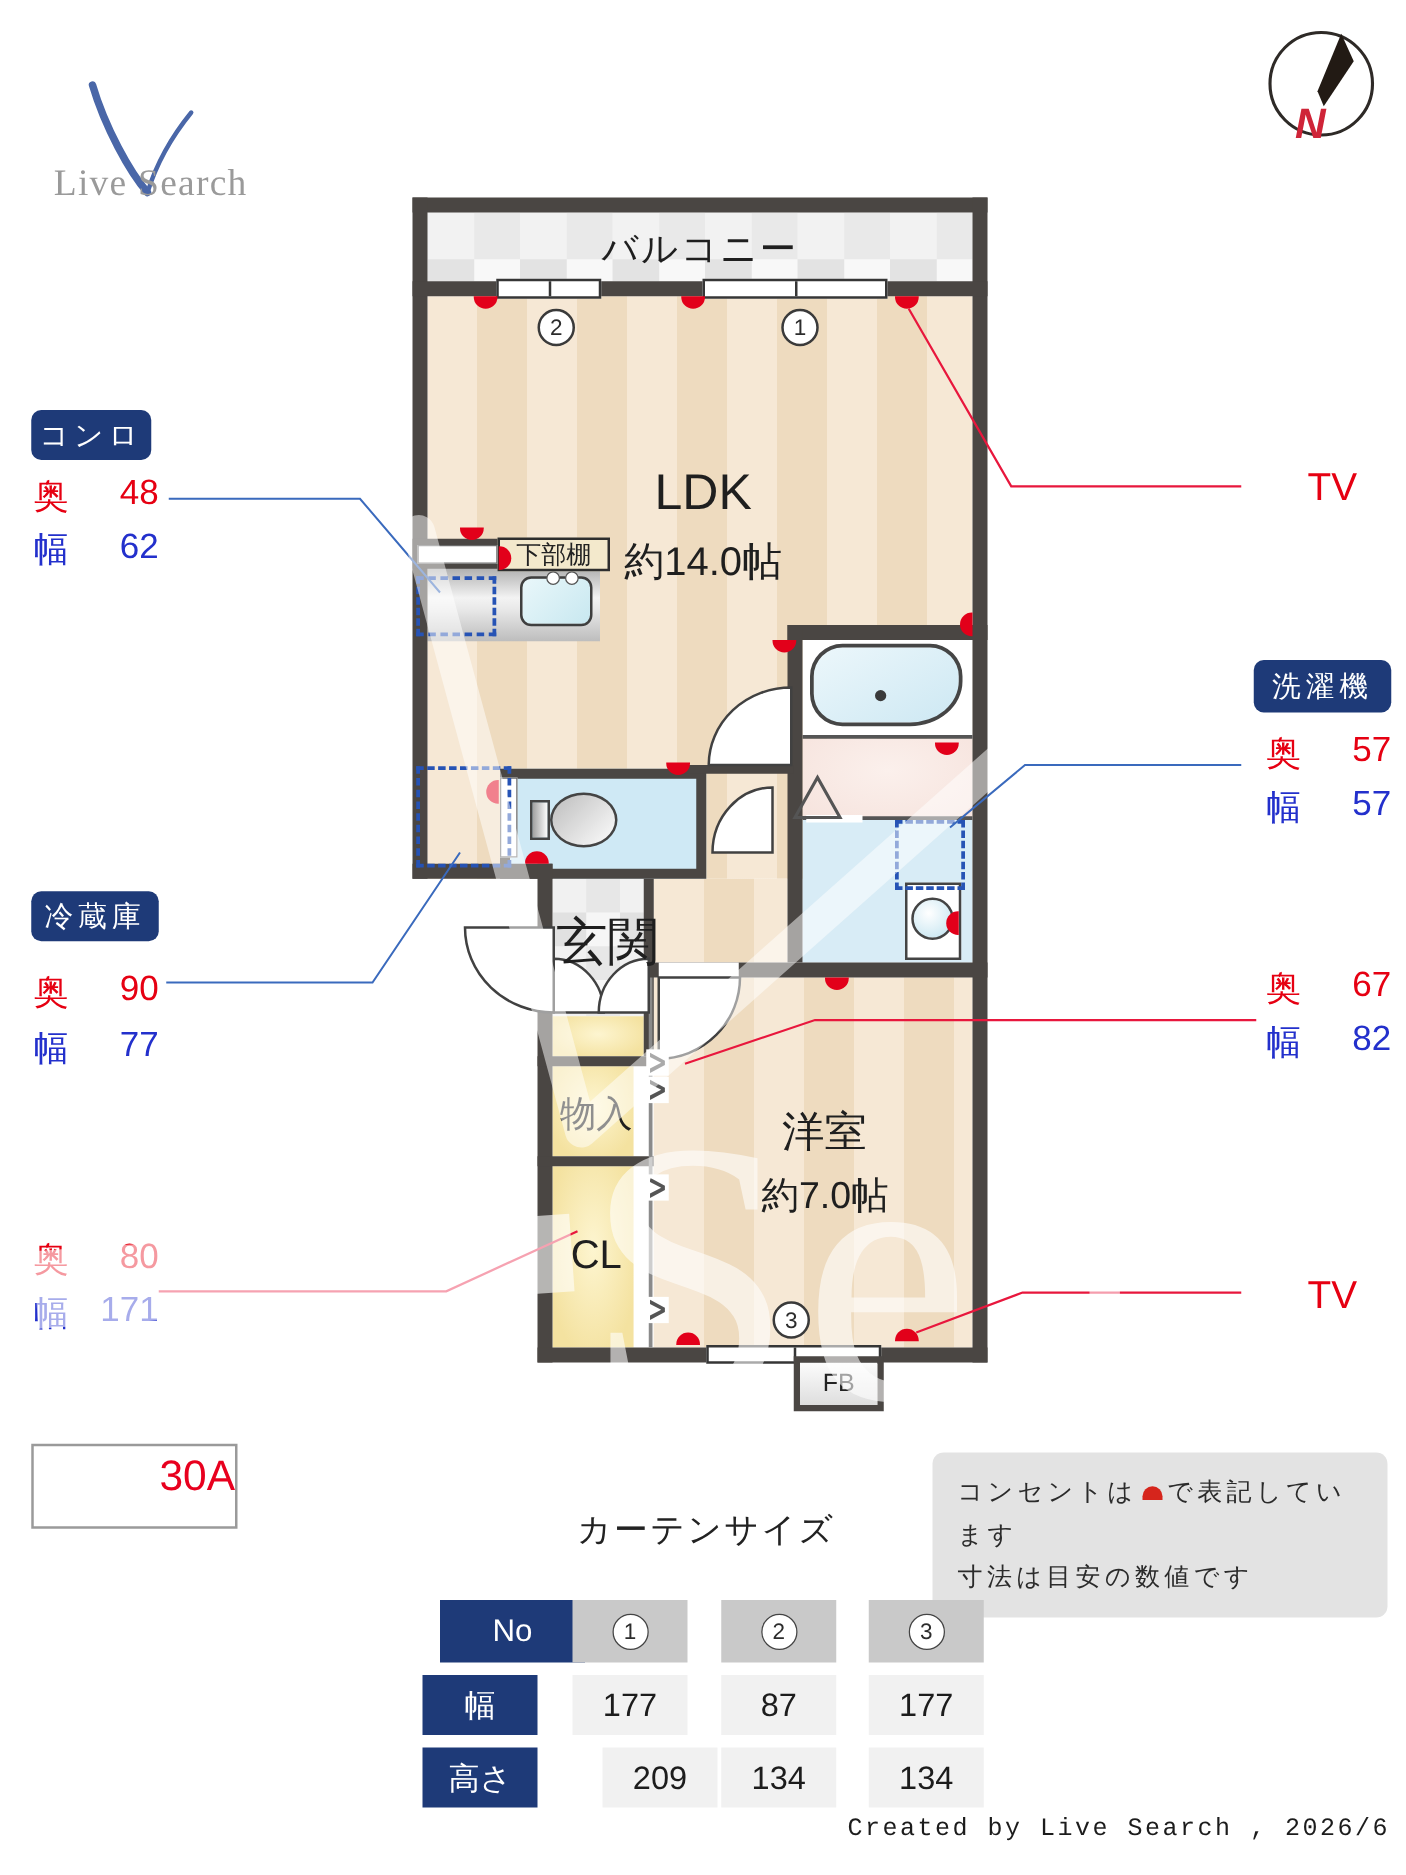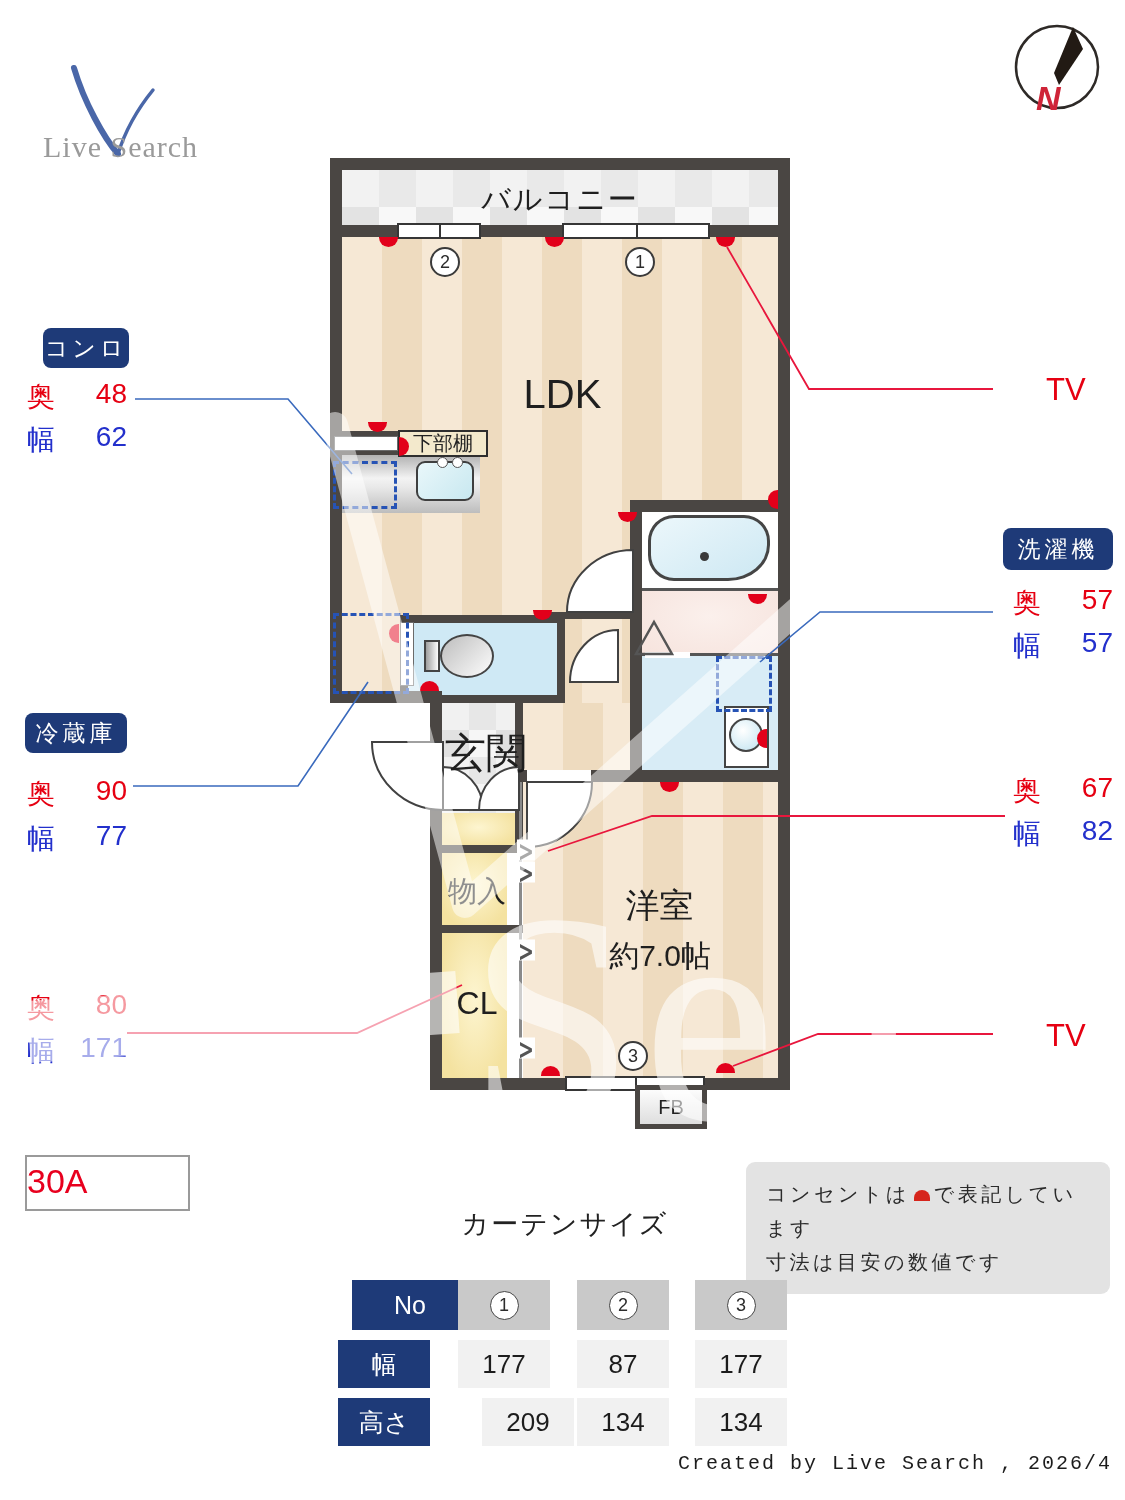--- a/index.html
+++ b/index.html
@@ -39,21 +39,21 @@
   .dimrow .num{text-align:right;}
   .red{color:#e60012;}
   .blue{color:#2330cc;}
   .tvlabel{position:absolute;color:#e60012;font-size:31px;z-index:6;}
   
   .chev{position:absolute;z-index:5;color:#555;font:bold 19px "DejaVu Sans",sans-serif;transform:scaleY(1.5);background:#fff;line-height:14px;padding:0 1px;}
   .slideline{position:absolute;width:3px;background:#8a8a8a;z-index:3;}
   
   #breaker{position:absolute;left:25px;top:1155px;width:165px;border:2px solid #9a9a9a;box-sizing:border-box;z-index:6;background:#fff;}
   #breaker .hd{background:#6e6e6e;color:#fff;font-size:20px;letter-spacing:2px;text-align:center;padding:8px 0;}
-  #breaker .bd{color:#e8001e;font-size:34px;text-align:left;padding:5px 0 8px;}
+  #breaker .bd{color:#e8001e;font-size:34px;text-align:right;padding:5px 0 20px;}
   
   #notebox{position:absolute;left:746px;top:1162px;width:364px;box-sizing:border-box;background:#e3e3e3;border-radius:9px;
            padding:15px 20px;font-size:20px;letter-spacing:3.5px;color:#2b2b2b;line-height:34px;z-index:6;}
   .dome{display:inline-block;width:16px;height:11px;background:#d6251c;border-radius:8px 8px 0 0;margin:0 4px;}
   
   #curtain-title{position:absolute;left:430px;top:1206px;width:270px;text-align:center;font-size:27px;letter-spacing:2px;z-index:6;}
   .tcell{position:absolute;height:50px;display:flex;align-items:center;justify-content:center;box-sizing:border-box;z-index:6;}
   .tcell.navy{background:#1e3a78;color:#fff;font-size:25px;}
   .tcell.head{background:#c9c9c9;}
   .tcell.val{background:#f1f1f1;font-size:26px;color:#1c1c1c;}
@@ -202,32 +202,33 @@
   <div class="out l" style="left:389px;top:624px;"></div>
   <div class="out u" style="left:420px;top:681px;"></div>
   <div class="out d" style="left:748px;top:594px;"></div>
   <div class="out l" style="left:757px;top:729px;"></div>
   <div class="out d" style="left:660px;top:782px;"></div>
   <div class="out u" style="left:541px;top:1066px;"></div>
   <div class="out u" style="left:716px;top:1063px;"></div>
 
   <div class="rlabel" style="left:430px;top:180px;width:260px;font-size:29px;letter-spacing:2px;">バルコニー</div>
   <div class="rlabel" style="left:490px;top:372px;width:145px;font-size:40px;">LDK</div>
+  <div class="rlabel" style="left:480px;top:428px;width:165px;font-size:32px;">約14.0帖</div>
   <div class="rlabel" style="left:445px;top:726px;width:70px;font-size:41px;">玄関</div>
   <div class="rlabel" style="left:444px;top:872px;width:66px;font-size:29px;">物入</div>
   <div class="rlabel" style="left:444px;top:985px;width:66px;font-size:32px;">CL</div>
   <div class="rlabel" style="left:592px;top:883px;width:135px;font-size:34px;">洋室</div>
   <div class="rlabel" style="left:585px;top:936px;width:150px;font-size:30px;">約7.0帖</div>
 
   <div class="chev" style="left:517px;top:843px;">&gt;</div>
   <div class="chev" style="left:517px;top:865px;">&gt;</div>
   <div class="chev" style="left:517px;top:943px;">&gt;</div>
   <div class="chev" style="left:517px;top:1041px;">&gt;</div>
 
-  <div class="navybox" style="left:43px;top:328px;width:86px;height:40px;">コンロ</div>
+  <div class="navybox" style="left:25px;top:328px;width:96px;height:40px;">コンロ</div>
   <div class="dimrow" style="left:27px;top:378px;">
       <span class="red">奥</span>
       <span class="red num">48</span>
     </div>
   <div class="dimrow" style="left:27px;top:421px;">
       <span class="blue">幅</span>
       <span class="blue num">62</span>
     </div>
 
   <div class="navybox" style="left:25px;top:713px;width:102px;height:40px;">冷蔵庫</div>
@@ -296,21 +297,21 @@
   <div class="tcell navy" style="left:338px;top:1340px;width:92px;height:48px;">幅</div>
   <div class="tcell val" style="left:458px;top:1340px;width:92px;height:48px;">177</div>
   <div class="tcell val" style="left:577px;top:1340px;width:92px;height:48px;">87</div>
   <div class="tcell val" style="left:695px;top:1340px;width:92px;height:48px;">177</div>
 
   <div class="tcell navy" style="left:338px;top:1398px;width:92px;height:48px;">高さ</div>
   <div class="tcell val" style="left:458px;top:1398px;width:92px;height:48px;margin-left:24px;">209</div>
   <div class="tcell val" style="left:577px;top:1398px;width:92px;height:48px;">134</div>
   <div class="tcell val" style="left:695px;top:1398px;width:92px;height:48px;">134</div>
 
-  <div id="footer">Created by Live Search , 2026/4</div>
+  <div id="footer">Created by Live Search , 2026/6</div>
 
   <svg class="wmv" width="1125" height="1500">
     <polyline points="335,425 465,905 1000,430" fill="none" stroke="rgba(255,255,255,0.5)" stroke-width="26" stroke-linejoin="round" stroke-linecap="round"></polyline>
   </svg>
   <div id="wm-sea">Sea</div>
   <div id="wm-streak"></div>
 
 </div>
 
 </body></html>

